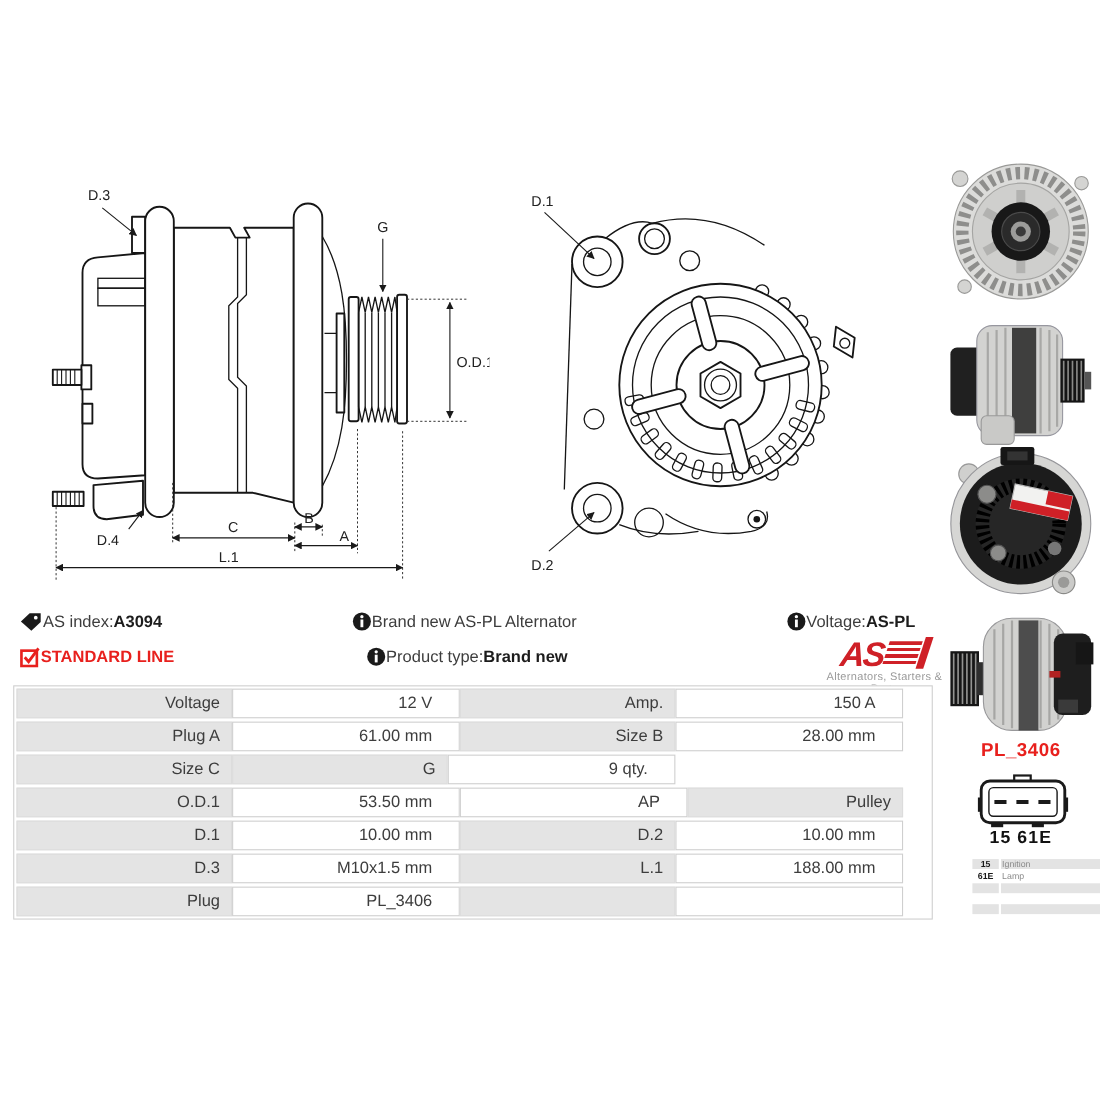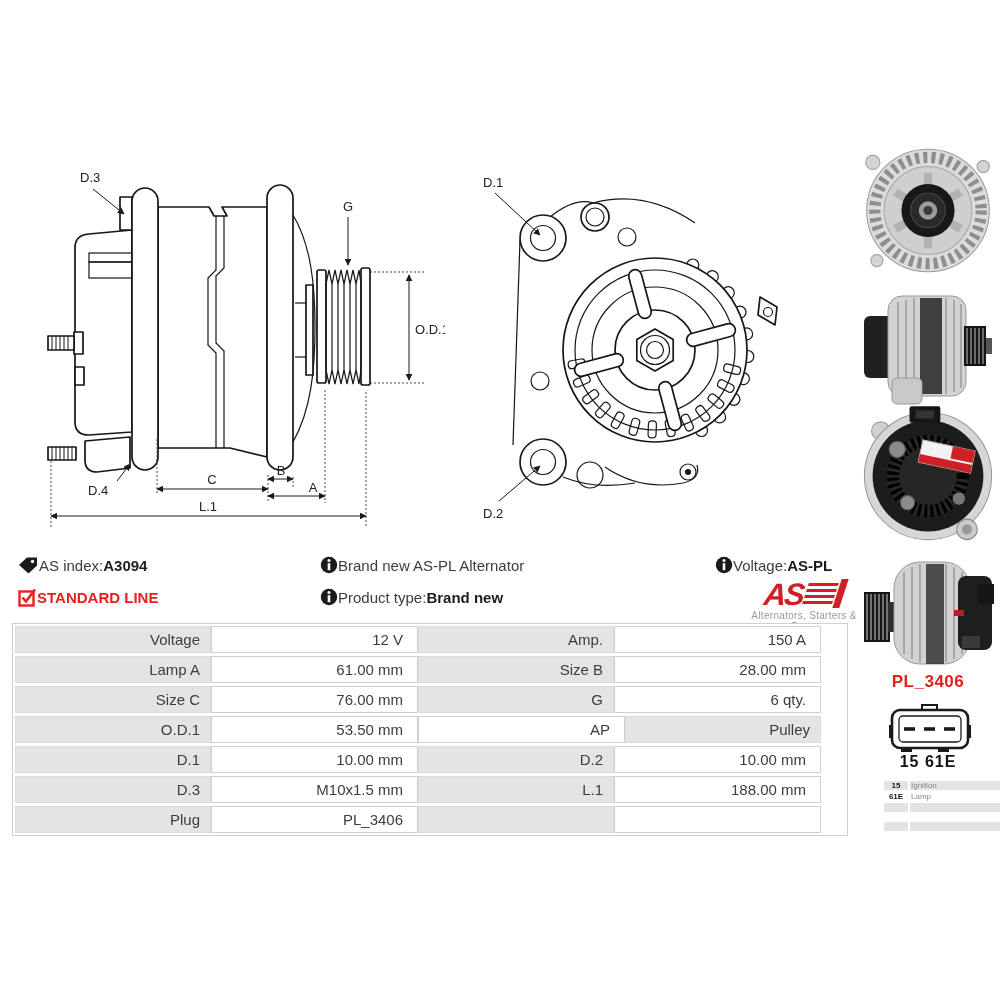--- a/index.html
+++ b/index.html
@@ -20,21 +20,21 @@
   .logo-row{display:flex;align-items:flex-end;justify-content:center;gap:2px;height:30px;}
   .logo-as{font-size:31px;font-weight:bold;font-style:italic;color:#cf2027;letter-spacing:-2px;line-height:26px;transform:skewX(-6deg);}
   .logo-stripes{width:30px;height:24px;margin-bottom:1px;transform:skewX(-18deg);background:repeating-linear-gradient(#cf2027 0 3px,#fff 3px 6px);}
   .logo-bar{width:7px;height:29px;background:#cf2027;transform:skewX(-18deg);}
   .logo-tagline{font-size:10px;color:#9a9a9a;letter-spacing:.3px;margin-top:2px;}
   
   .spec{position:absolute;left:12px;top:623px;width:836px;border:1px solid #cfcfcf;background:#fff;padding:2px;box-sizing:border-box;display:flex;flex-direction:column;gap:3px;}
   .spec-row{display:flex;height:27px;}
   .cell{box-sizing:border-box;display:flex;align-items:center;justify-content:flex-end;font-size:15px;color:#3d3d3d;}
   .cell.lab{width:196px;background:#e4e4e4;border:1px solid #dcdcdc;padding-right:10px;}
-  .cell.val{width:207px;background:#fff;border:1px solid #cfcfcf;padding-right:14px;}
+  .cell.val{width:207px;background:#fff;border:1px solid #cfcfcf;padding-right:24px;}
   
   .photo{position:absolute;left:856px;width:144px;}
   
   .plug-name{position:absolute;left:856px;top:672px;width:144px;text-align:center;font-size:17px;font-weight:bold;color:#e8201d;letter-spacing:.5px;}
   .pins-label{position:absolute;left:856px;top:753px;width:144px;text-align:center;font-size:16px;font-weight:bold;color:#111;letter-spacing:1px;}
   .legend{position:absolute;left:884px;top:781px;width:118px;font-size:8px;}
   .lg-row{display:flex;gap:2px;margin-bottom:2px;height:9px;}
   .lg-key{width:24px;display:flex;align-items:center;justify-content:center;font-weight:bold;color:#1a1a1a;}
   .lg-val{flex:1;display:flex;align-items:center;padding-left:1px;color:#8a8a8a;}
   .shaded{background:#e3e3e3;}
@@ -364,21 +364,21 @@
 
 <div class="info-item" style="left:320px;top:556px;">
   <svg width="18" height="18" viewBox="0 0 18 18">
     <circle cx="9" cy="9" r="8.2" fill="#1a1a1a"></circle>
     <rect x="7.7" y="7.2" width="2.6" height="7" fill="#fff"></rect>
     <circle cx="9" cy="4.6" r="1.5" fill="#fff"></circle>
   </svg>
   <span>Brand new AS-PL Alternator</span>
 </div>
 
-<div class="info-item" style="left:320px;top:588px;">
+<div class="info-item" style="left:333px;top:588px;">
   <svg width="18" height="18" viewBox="0 0 18 18">
     <circle cx="9" cy="9" r="8.2" fill="#1a1a1a"></circle>
     <rect x="7.7" y="7.2" width="2.6" height="7" fill="#fff"></rect>
     <circle cx="9" cy="4.6" r="1.5" fill="#fff"></circle>
   </svg>
   <span>Product type:</span>
   <b>Brand new</b>
 </div>
 
 <div class="info-item" style="left:715px;top:556px;">
@@ -401,30 +401,29 @@
 </div>
 
 <div class="spec">
   <div class="spec-row">
     <div class="cell lab">Voltage</div>
     <div class="cell val">12 V</div>
     <div class="cell lab">Amp.</div>
     <div class="cell val">150 A</div>
   </div>
   <div class="spec-row">
-    <div class="cell lab">Lamp A</div>
+    <div class="cell lab">Plug A</div>
     <div class="cell val">61.00 mm</div>
     <div class="cell lab">Size B</div>
     <div class="cell val">28.00 mm</div>
   </div>
   <div class="spec-row">
     <div class="cell lab">Size C</div>
-    <div class="cell val">76.00 mm</div>
     <div class="cell lab">G</div>
-    <div class="cell val">6 qty.</div>
+    <div class="cell val">9 qty.</div>
   </div>
   <div class="spec-row">
     <div class="cell lab">O.D.1</div>
     <div class="cell val">53.50 mm</div>
     <div class="cell val">AP</div>
     <div class="cell lab">Pulley</div>
   </div>
   <div class="spec-row">
     <div class="cell lab">D.1</div>
     <div class="cell val">10.00 mm</div>

